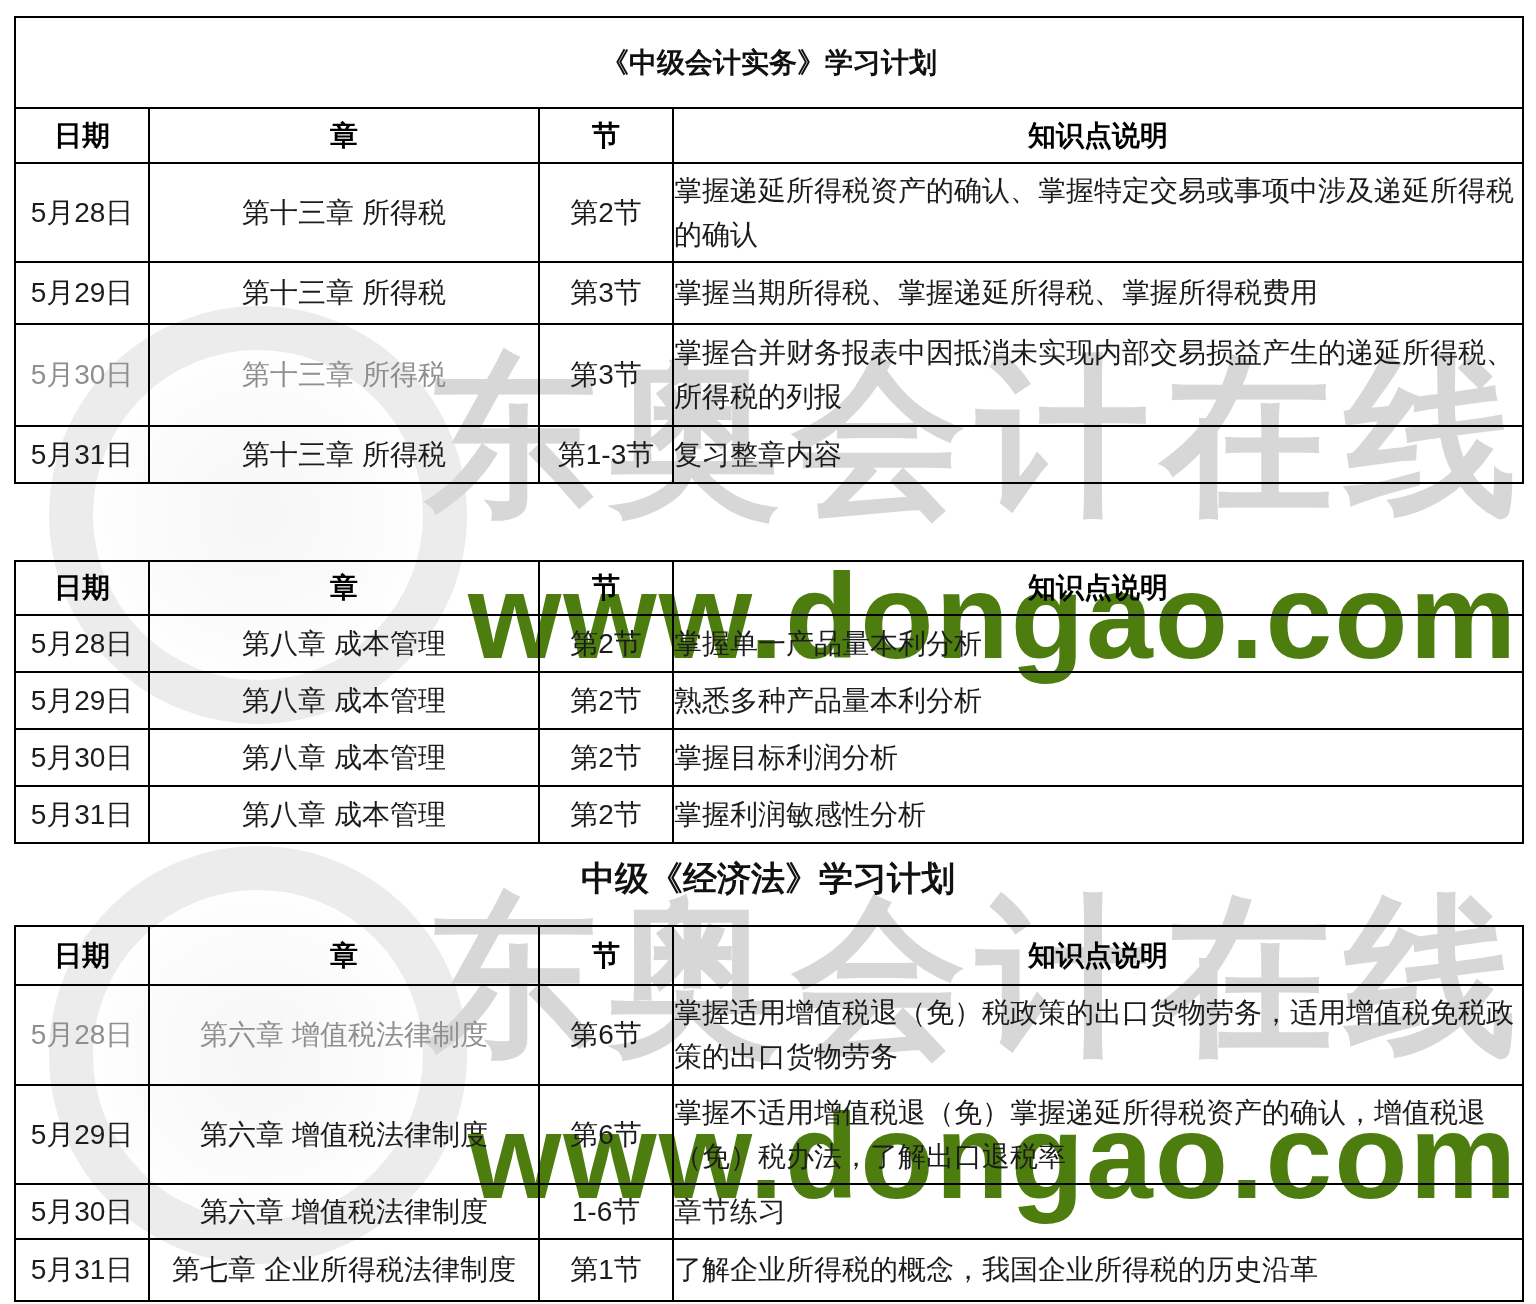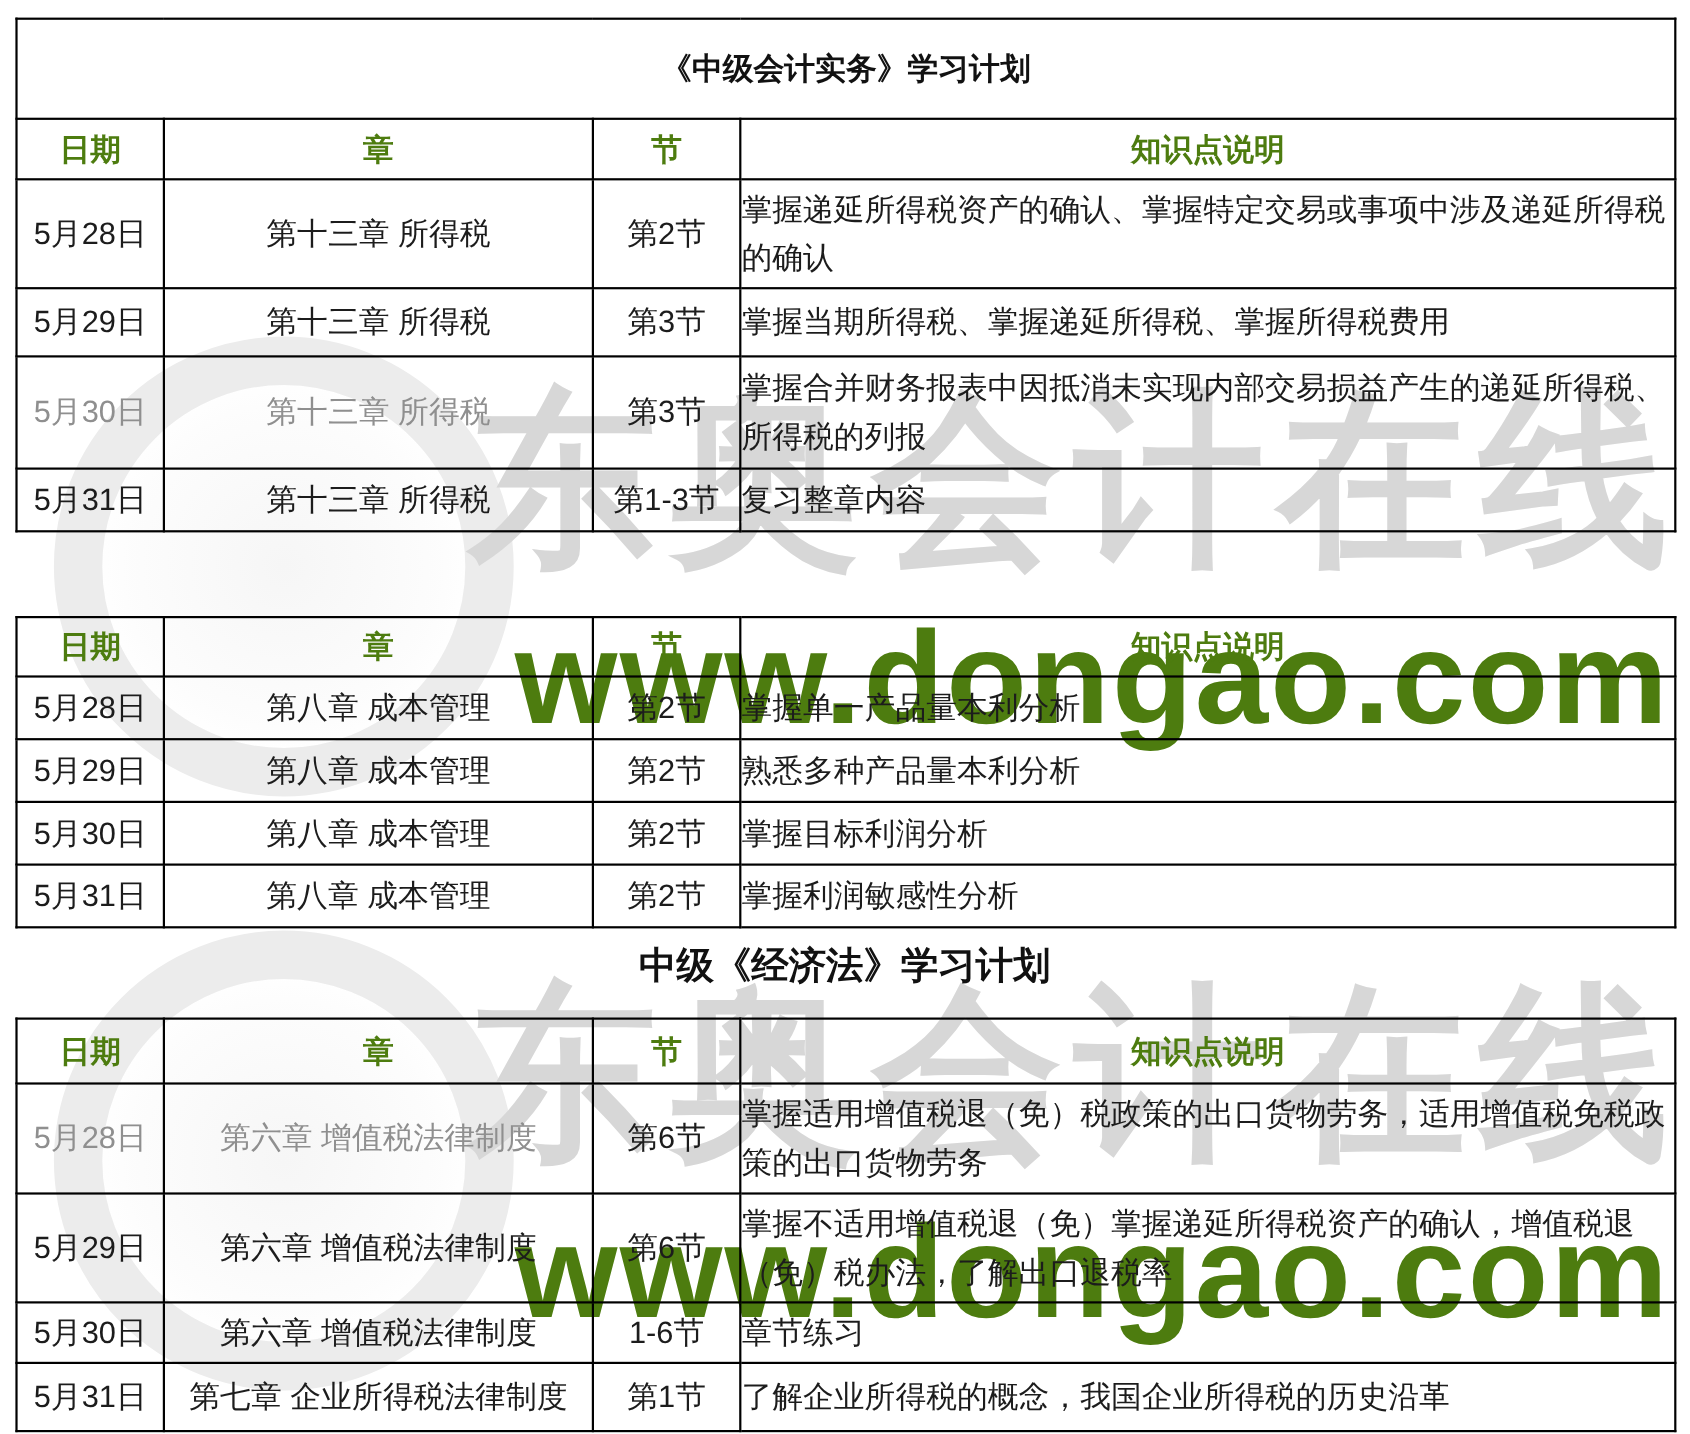--- a/index.html
+++ b/index.html
@@ -32,21 +32,21 @@
   }
   col.c-date{width:134px;}
   col.c-chapter{width:390px;}
   col.c-section{width:134px;}
   col.c-note{width:850px;}
 
   table.plan th, table.plan td{
     border:2px solid #000;vertical-align:middle;padding:0;
     font-size:28px;line-height:44px;word-break:break-all;
   }
-  table.plan th{font-weight:bold;text-align:center;color:#4d7c0f;}
+  table.plan th{font-weight:bold;text-align:center;color:#000000;}
   td.date, td.chapter, td.section{text-align:center;border-radius:11px;}
   td.note{text-align:left;padding:4px 8px;}
 
   
   td.title-cell{
     border:2px solid #d4d4d4;border-right:2px solid #000;border-bottom:2px solid #000;
     font-size:34px;font-weight:bold;text-align:center;color:#111;
     word-break:keep-all;
   }
 

